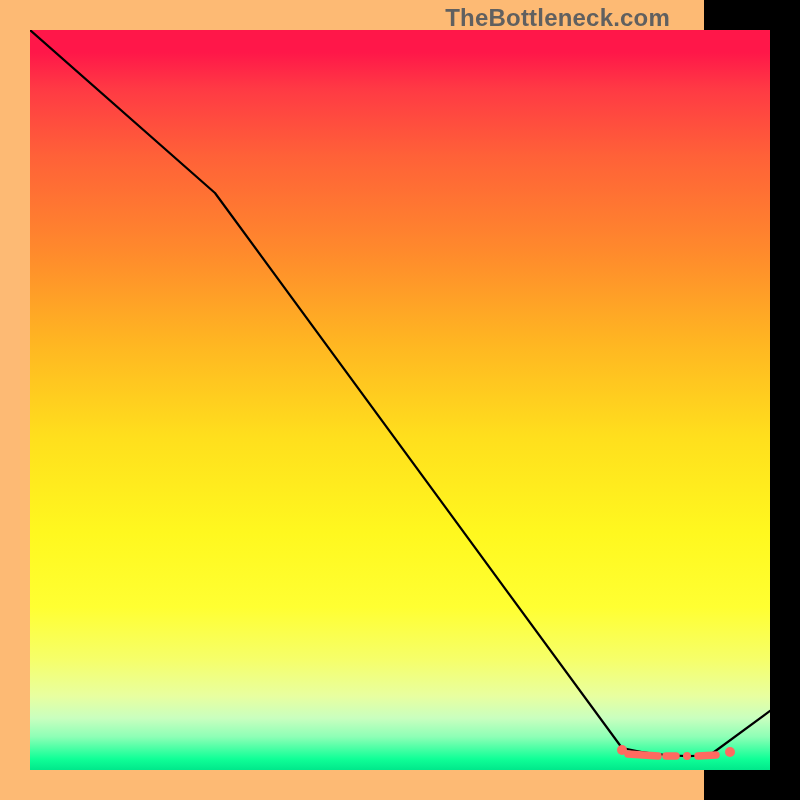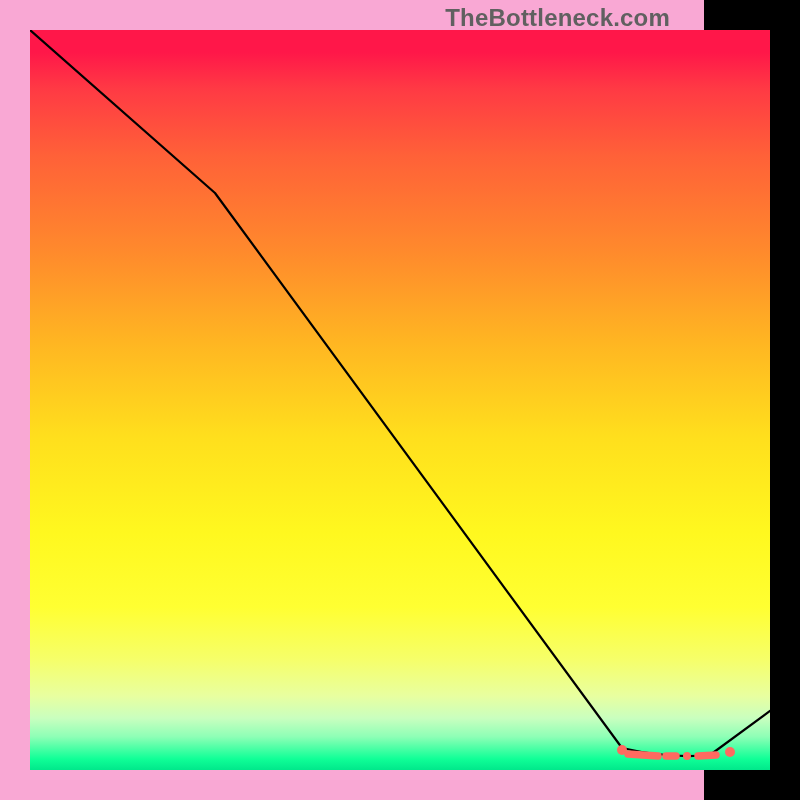--- a/index.html
+++ b/index.html
@@ -8,21 +8,21 @@
     width: 800px;
     height: 800px;
     background: #000;
     font-family: Arial, Helvetica, sans-serif;
     overflow: hidden;
   }
   .wrap {
     position: relative;
     width: 704px;
     height: 800px;
-    background: #f9a8d4;
+    background: #fdba74;
   }
   .plot {
     position: absolute;
     left: 30px;
     top: 30px;
     width: 740px;
     height: 740px;
     background: linear-gradient(to bottom,
       #ff1749 0%,
       #ff1749 3%,

